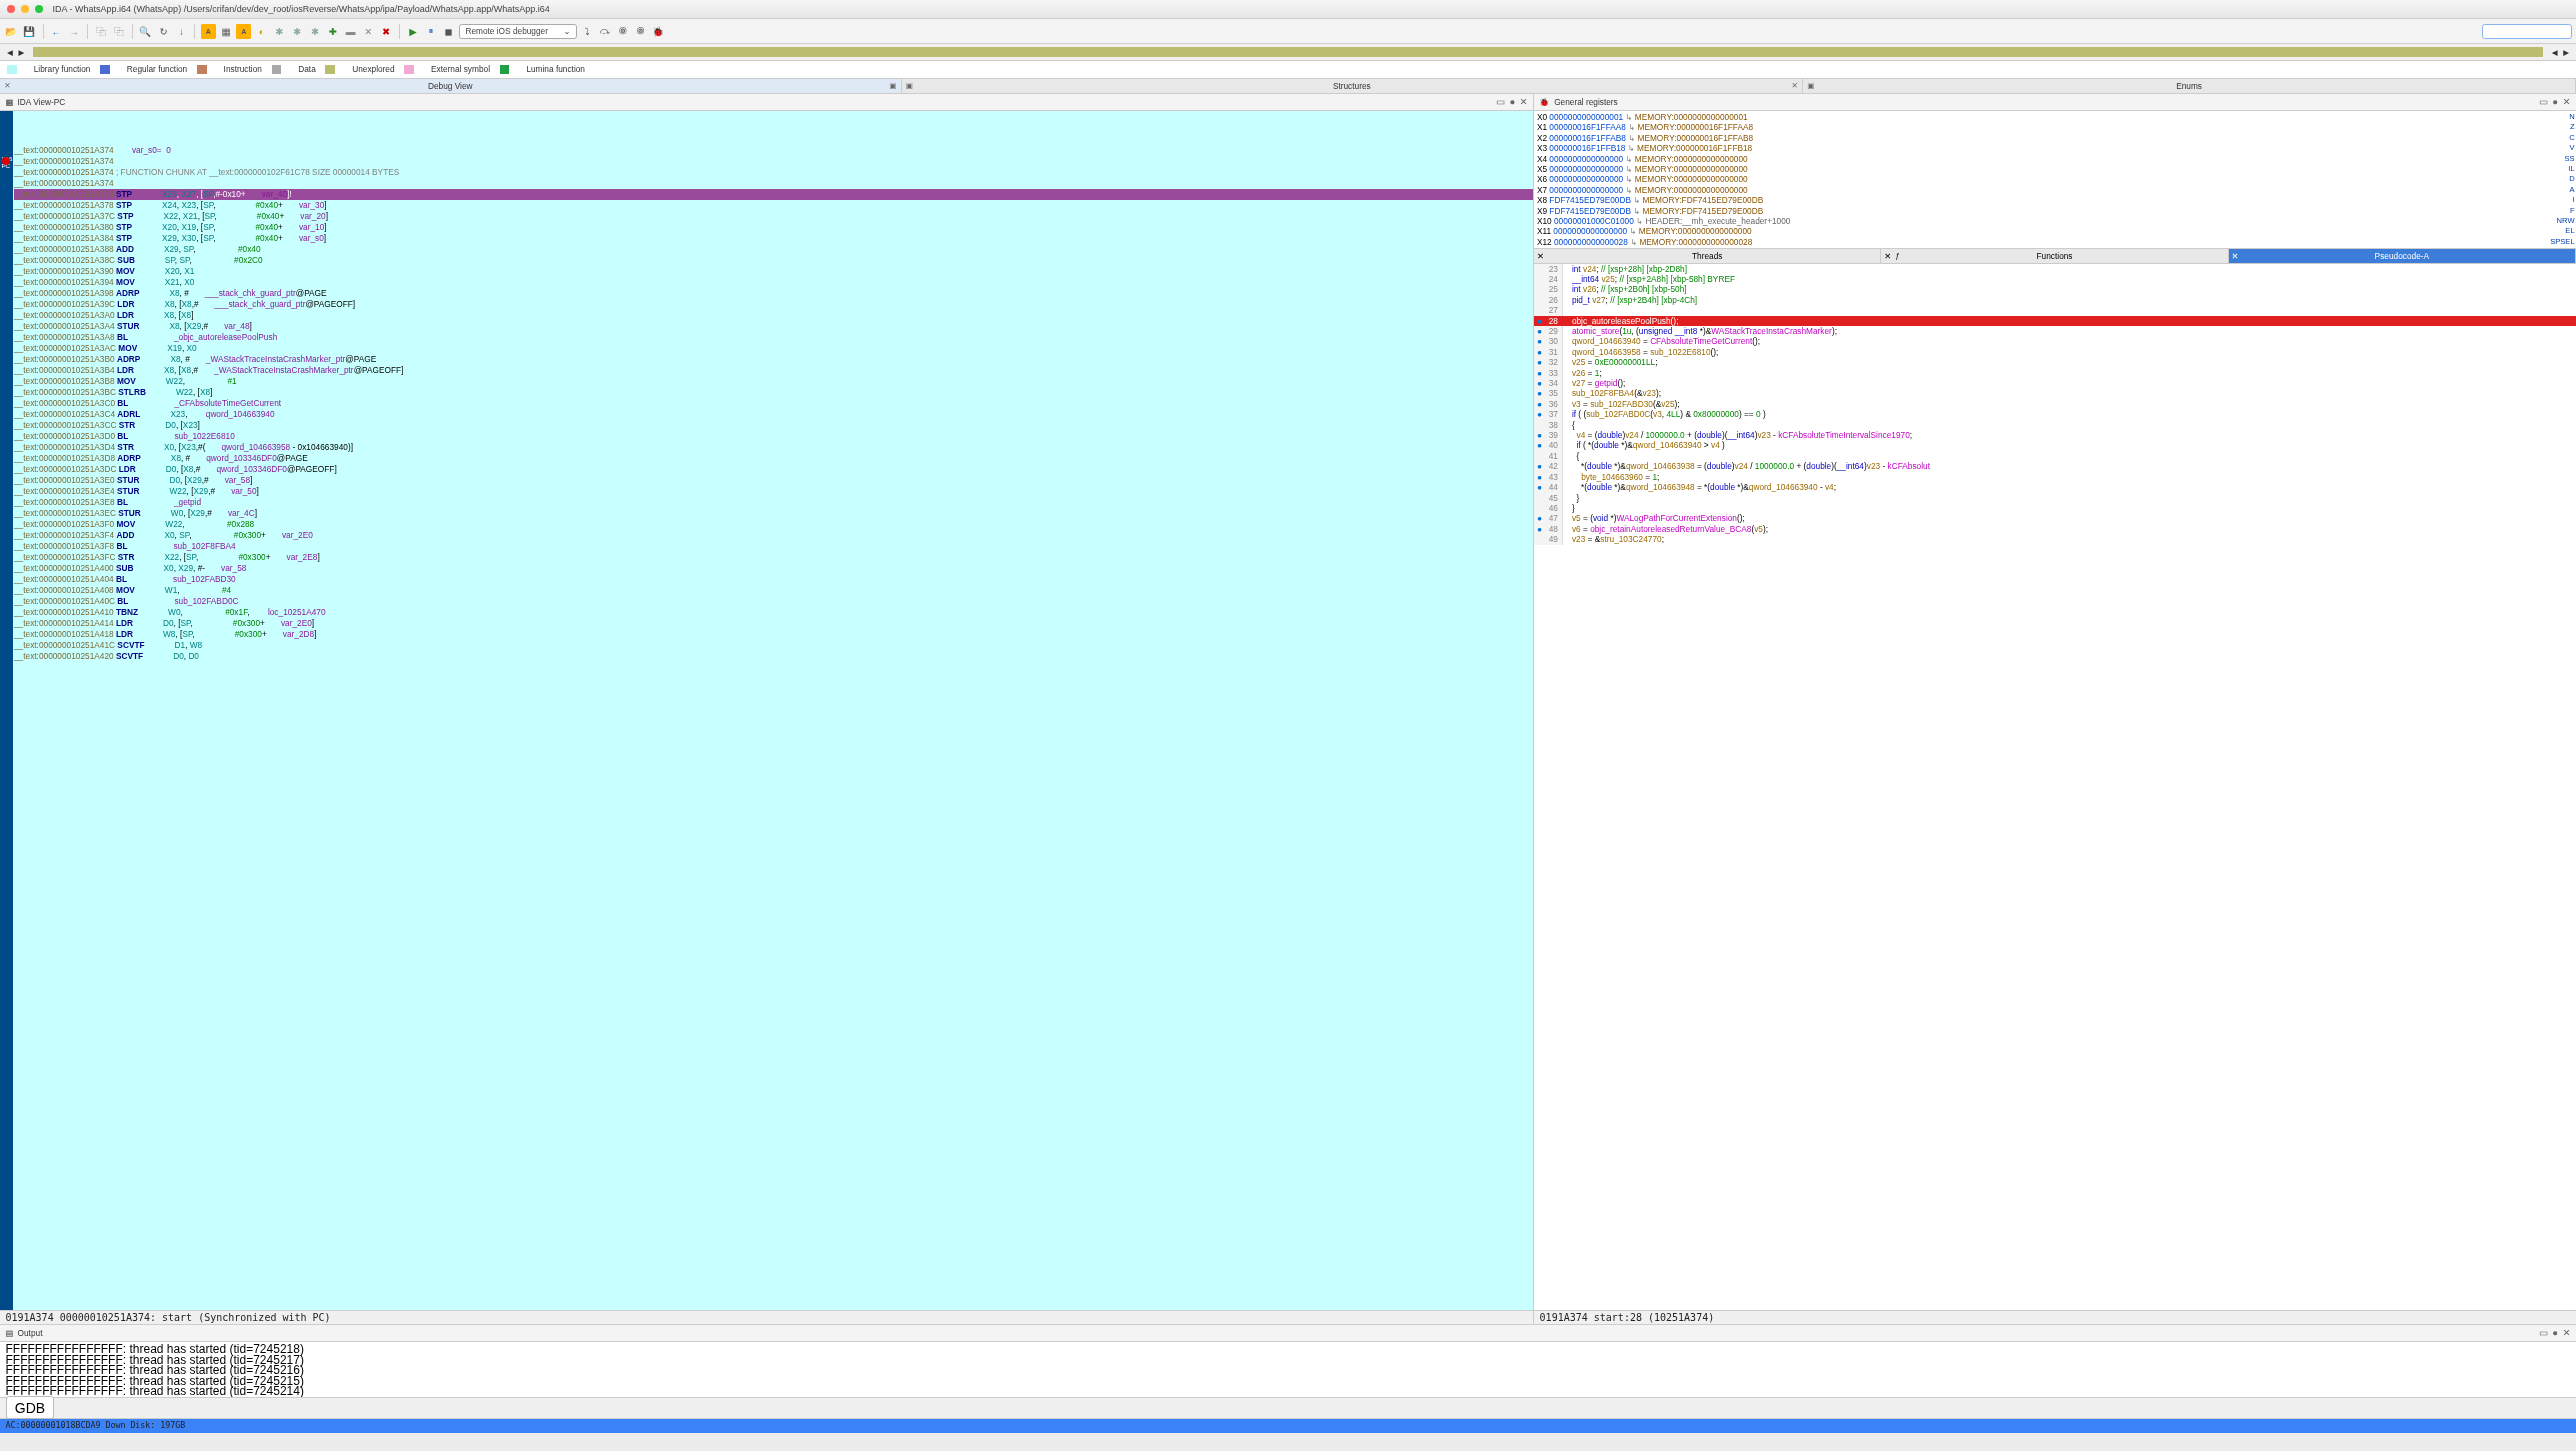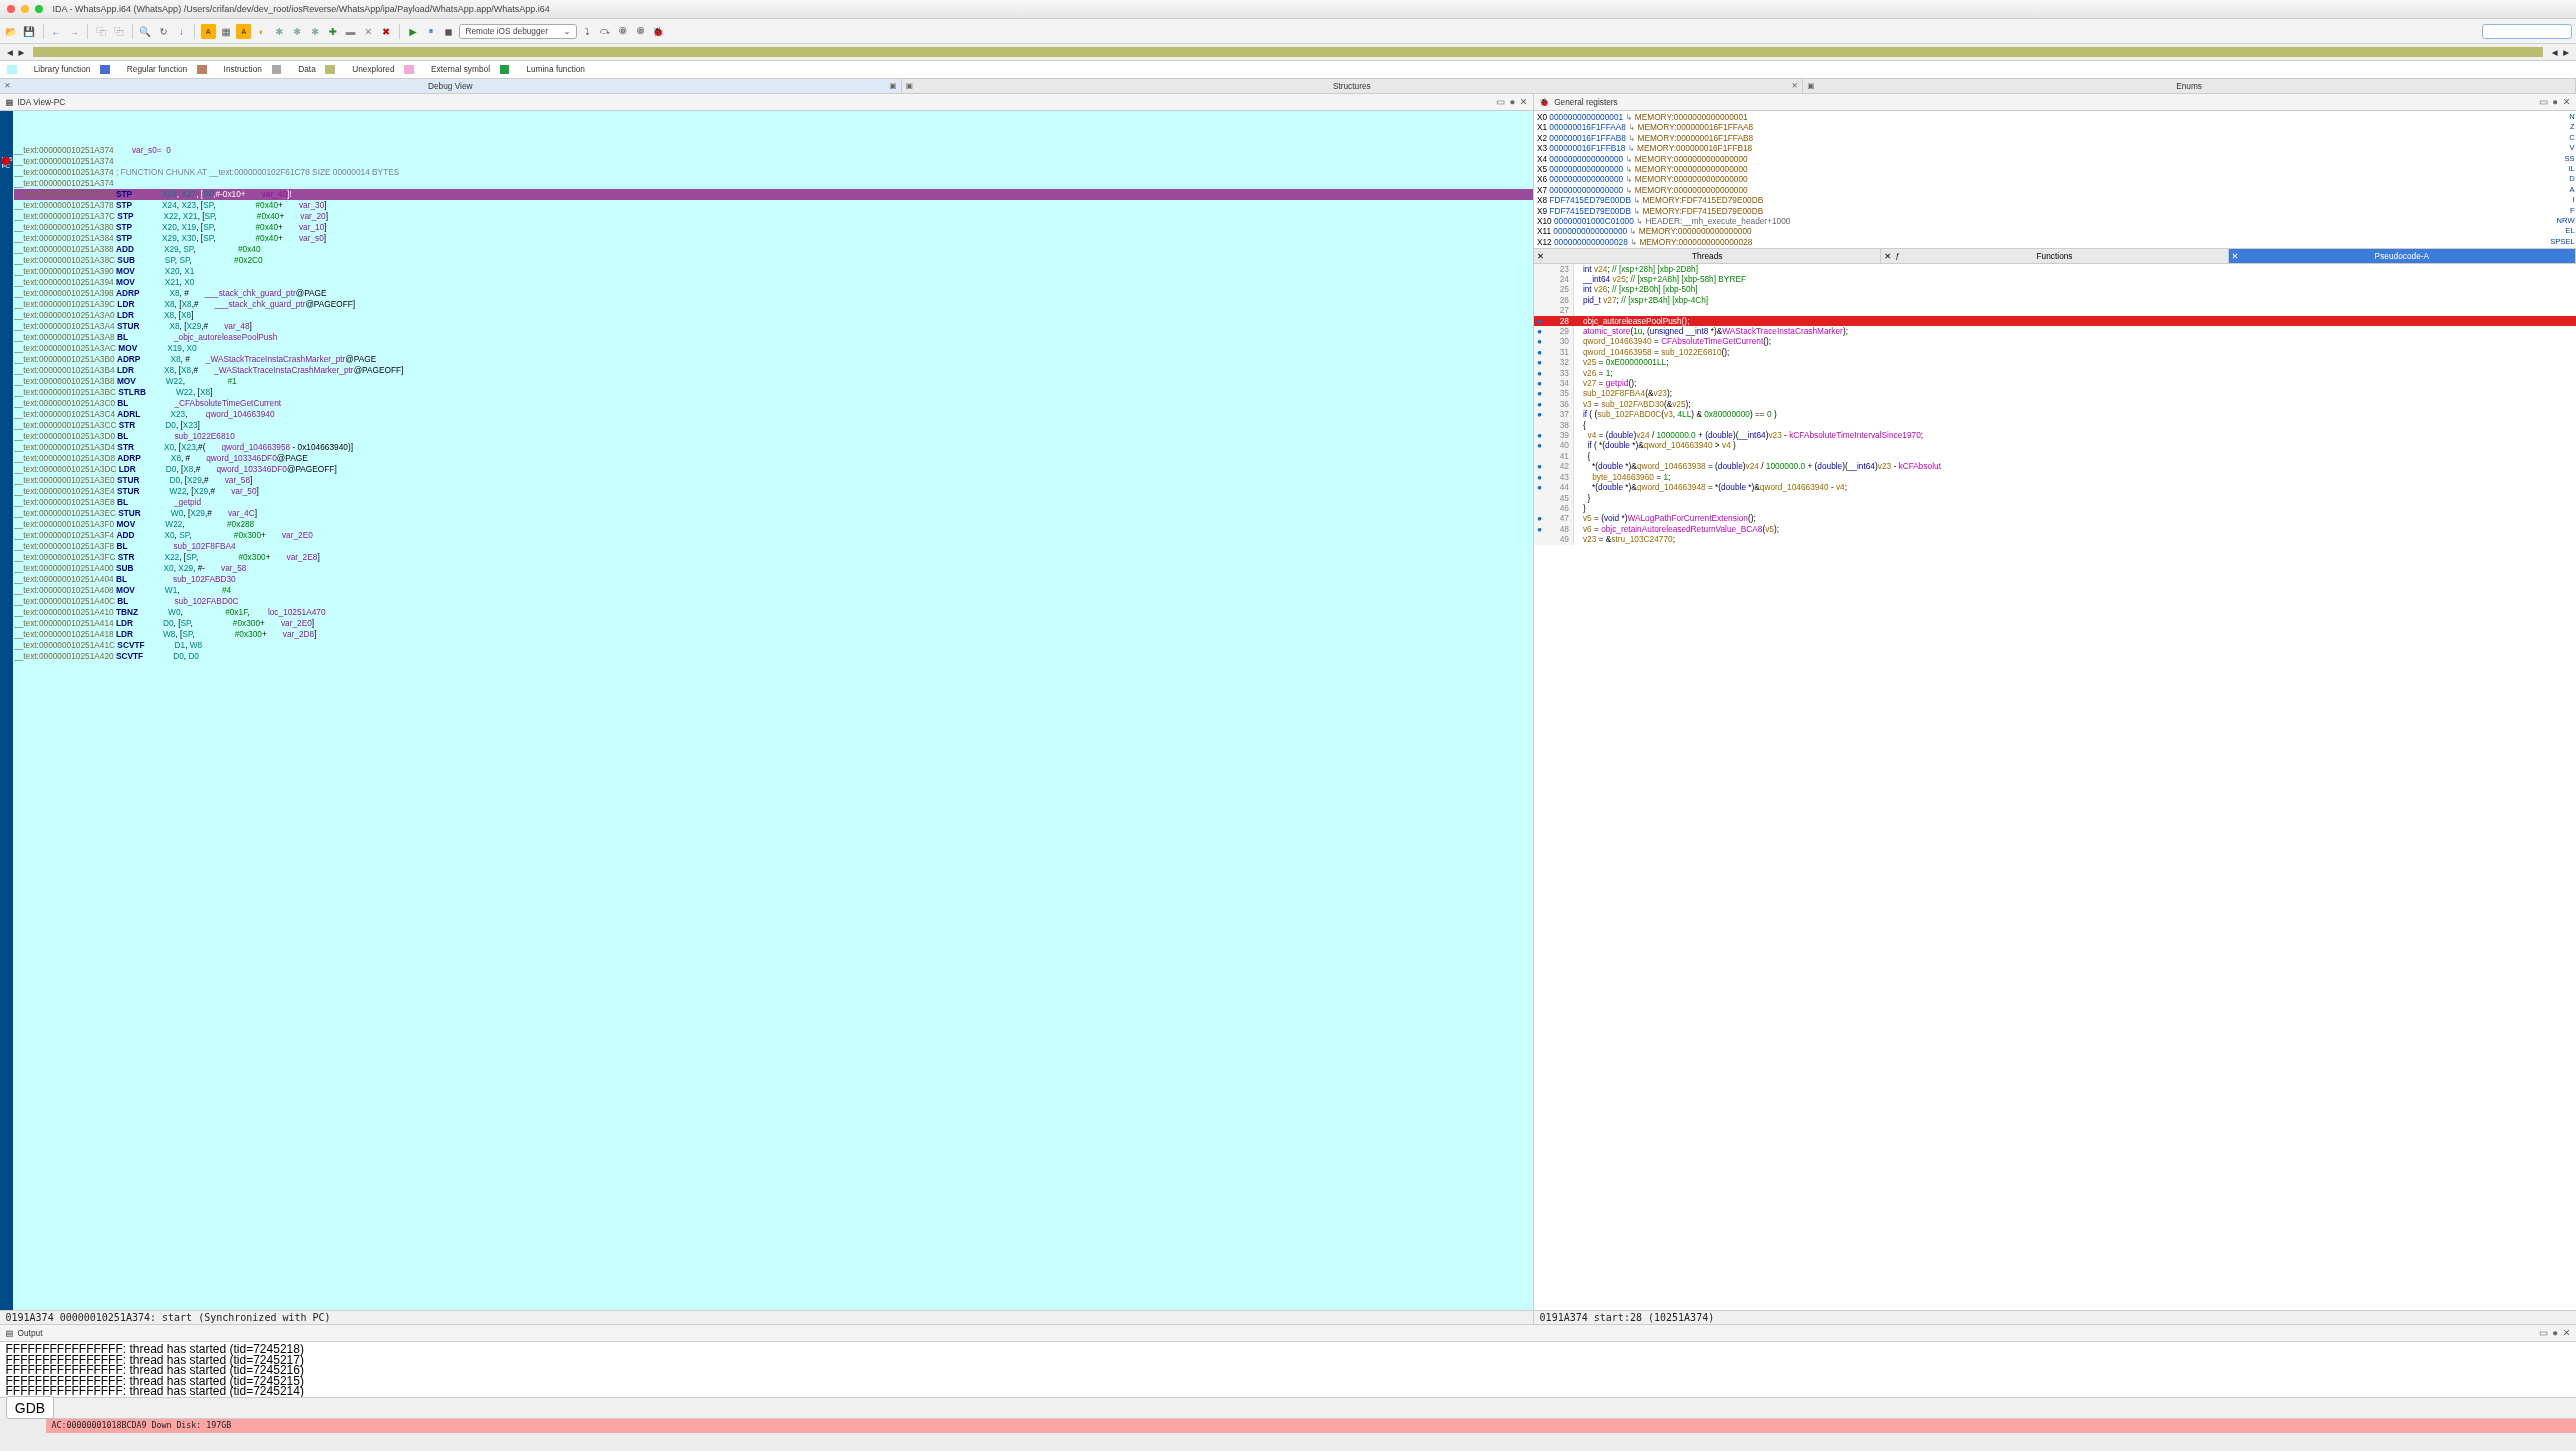--- a/index.html
+++ b/index.html
@@ -43,31 +43,31 @@
 .statusln { height:14px; background:#f0f0f0; border-top:0.7px solid #ccc; font-family:Menlo,monospace; font-size:10px; padding:1.4px 5.5px; color:#222; }
 .regs { flex:0 0 138px; background:#fff; font-family:Menlo,monospace; font-size:8.3px; overflow:auto; padding:1.4px 2.8px; line-height:10.4px; border-bottom:0.7px solid #ccc; position:relative; }
 .regs .rl { white-space:nowrap; }
 .regname{color:#000}.regval{color:#004ad0}.regarr{color:#888}
 .flagcol { position:absolute; right:1.4px; top:1.4px; font-size:7.6px; color:#0040b0; line-height:10.4px; text-align:right; }
 .subtabbar { height:15px; background:#e8e8e8; border-bottom:0.7px solid #ccc; display:flex; }
 .subtab { flex:1; display:flex; align-items:center; justify-content:center; font-size:8.3px; border-right:0.7px solid #ccc; position:relative; cursor:pointer; }
 .subtab.active { background:#3b7dd8; color:#fff; }
 .pseudo { flex:1; background:#fff; font-family:Menlo,monospace; font-size:8.3px; overflow:auto; line-height:10.4px; }
 .pseudo .pl { display:flex; white-space:pre; }
-.pseudo .gut { width:40px; text-align:right; padding-right:4.2px; color:#888; background:#f4f4f4; border-right:0.7px solid #ddd; flex-shrink:0; position:relative; }
+.pseudo .gut { width:29px; text-align:right; padding-right:4.2px; color:#888; background:#f4f4f4; border-right:0.7px solid #ddd; flex-shrink:0; position:relative; }
 .pseudo .gut.bp::before { content:"●"; color:#0077dd; position:absolute; left:2.8px; }
 .pseudo .code { padding-left:4.2px; }
 .kw{color:#0000c0}.cm{color:#008800}.nb{color:#008800}.mg{color:#c000c0}.gl{color:#9a6a00}
 .pl.hlr { background:#e02020; color:#fff; }
 .pl.hlr .gut{background:#e02020;color:#fff;border-right-color:#e02020}
 .outputwrap { border-top:0.7px solid #ccc; }
 .output { height:55px; background:#fff; font-family:Menlo,monospace; font-size:12px; padding:2.8px 5.5px; overflow:auto; line-height:10.4px; }
 .btnbar { height:21px; background:#f0f0f0; border-top:0.7px solid #ccc; display:flex; align-items:center; padding:0 5.5px; }
 .gdbbtn { border:0.7px solid #bbb; background:#fff; border-radius:2.8px; padding:2.1px 8.3px; font-size:14px; cursor:pointer; }
-.footer { height:15px; background:#fca5a5; font-family:Menlo,monospace; font-size:8.3px; padding:1.4px 5.5px; border-top:0.7px solid #ccc; color:#222;margin-left:46px; }
+.footer { height:15px; background:#3b82f6; font-family:Menlo,monospace; font-size:8.3px; padding:1.4px 5.5px; border-top:0.7px solid #ccc; color:#222; }
 </style>
 </head>
 <body>
 
 <div class="titlebar">
   <div class="traffic">
     <div class="dot r"></div>
     <div class="dot y"></div>
     <div class="dot g"></div>
   </div>

